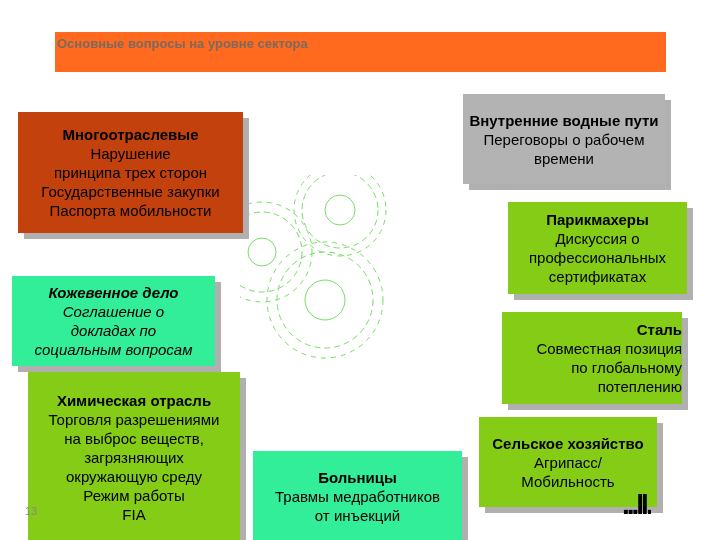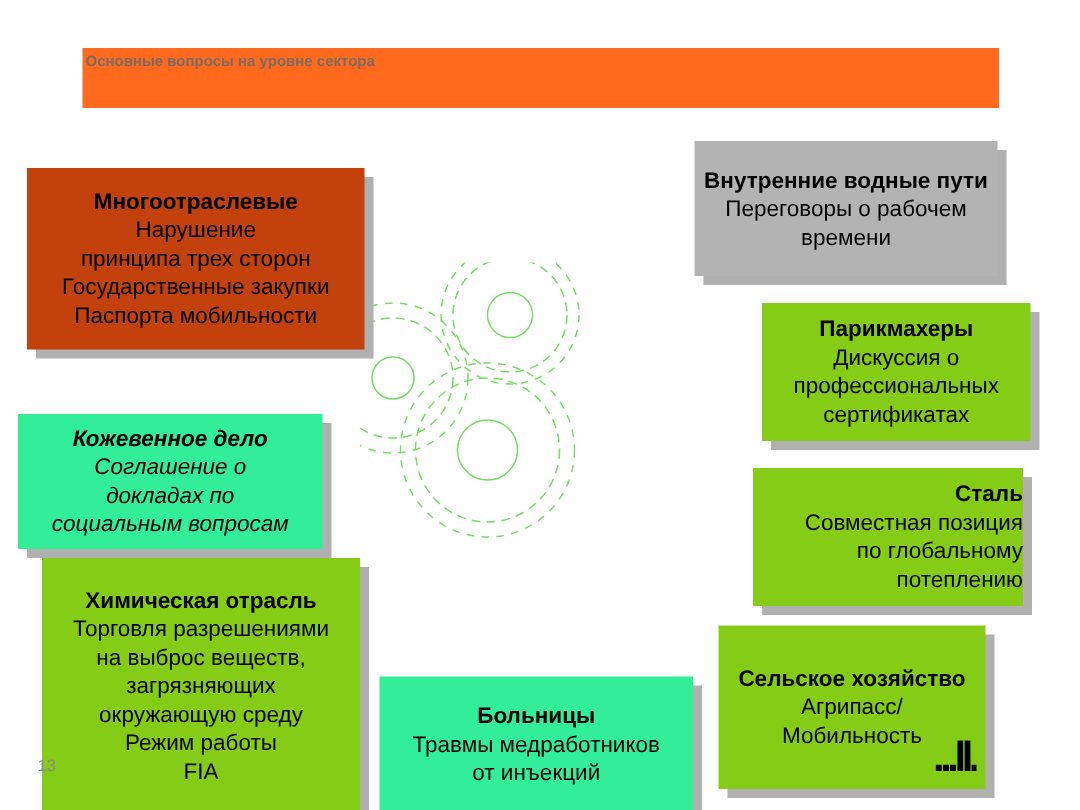--- a/index.html
+++ b/index.html
@@ -1,18 +1,18 @@
 <!DOCTYPE html>
 <html><head>
 <meta charset="utf-8">
 <style>
   html,body{margin:0;padding:0;}
   body{width:720px;height:540px;background:#ffffff;position:relative;overflow:hidden;font-family:"Liberation Sans",sans-serif;}
   .header{position:absolute;left:55px;top:32px;width:611px;height:40px;background:#ff6a1e;}
-  .header-title{position:absolute;left:2px;top:4px;font-size:10px;font-weight:bold;color:#7a6a60;white-space:nowrap;}
+  .header-title{position:absolute;left:2px;top:4px;font-size:13px;font-weight:bold;color:#7a6a60;white-space:nowrap;}
   .box{position:absolute;text-align:center;color:#000;font-size:15px;line-height:19px;box-shadow:6px 6px 0 #b0b0b0;display:flex;flex-direction:column;justify-content:center;}
   .box .t{font-weight:bold;}
   .teal{background:#c2410c;}
   .green{background:#33ee99;}
   .gray{background:#b3b3b3;}
   .yellow{background:#84cc16;}
   .pagenum{position:absolute;left:25px;top:505px;font-size:11px;color:#888;}
   .logo{position:absolute;left:622px;top:490px;font-size:28px;font-weight:bold;color:#000;letter-spacing:-3px;line-height:30px;height:28px;overflow:hidden;}
   .gears{position:absolute;left:240px;top:175px;}
 </style>
@@ -88,20 +88,20 @@
   <div>Режим работы</div>
   <div>FIA</div>
 </div>
 
 <div class="box green" style="left:253px;top:451px;width:209px;height:91px;">
   <div class="t">Больницы</div>
   <div>Травмы медработников</div>
   <div>от инъекций</div>
 </div>
 
-<div class="box yellow" style="left:479px;top:417px;width:178px;height:109px;">
+<div class="box yellow" style="left:479px;top:417px;width:178px;height:90px;">
   <div class="t">Сельское хозяйство</div>
   <div>Агрипасс/</div>
   <div>Мобильность</div>
 </div>
 
 <div class="pagenum">13</div>
 <div class="logo">...ll.</div>
 
 </body></html>

